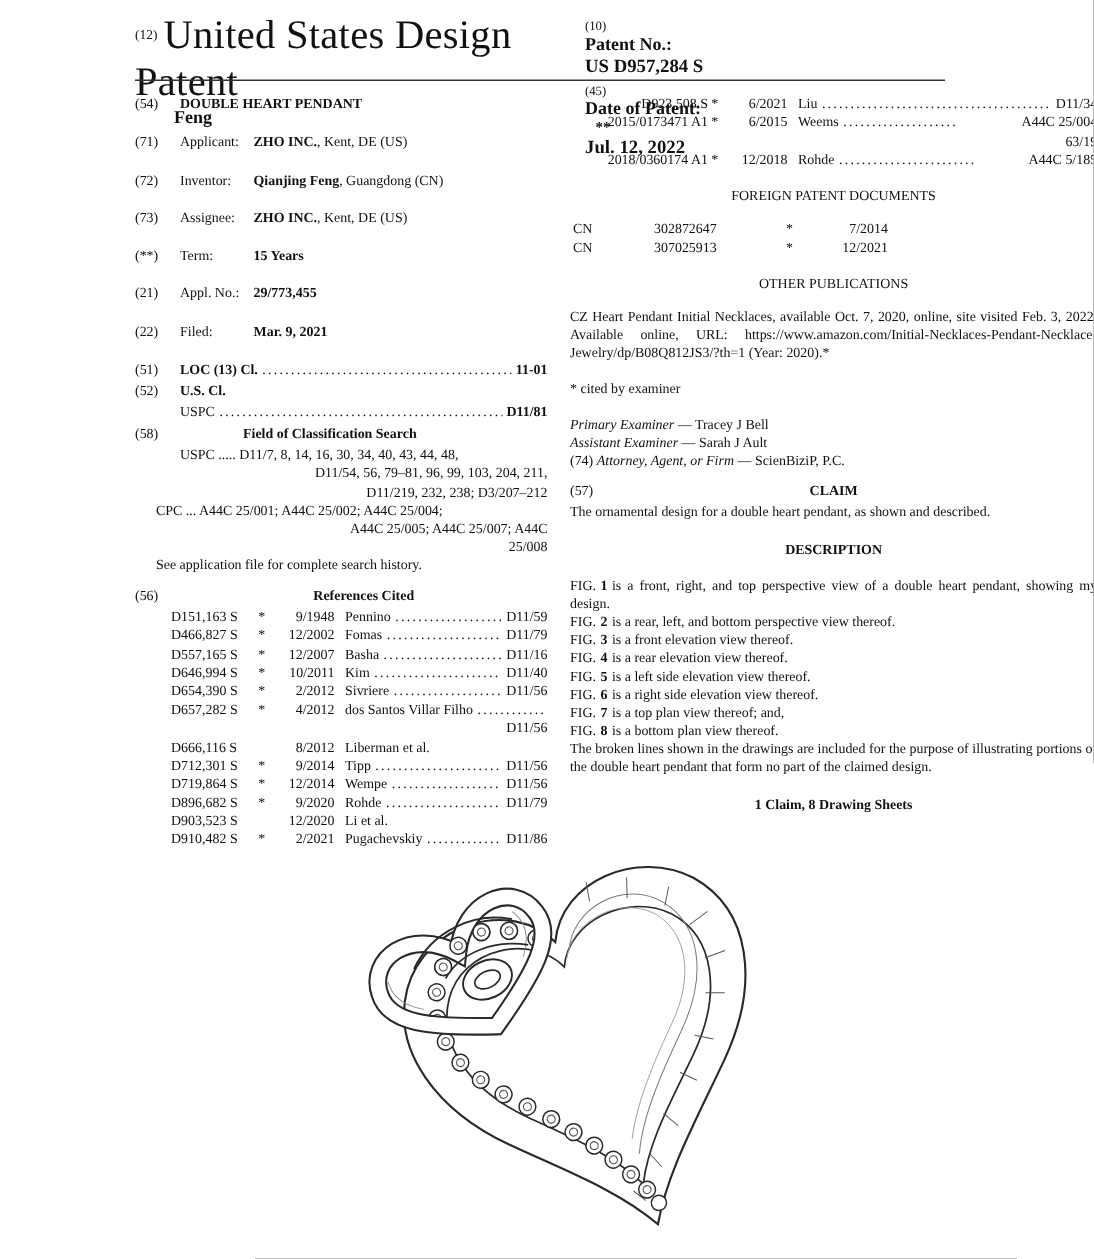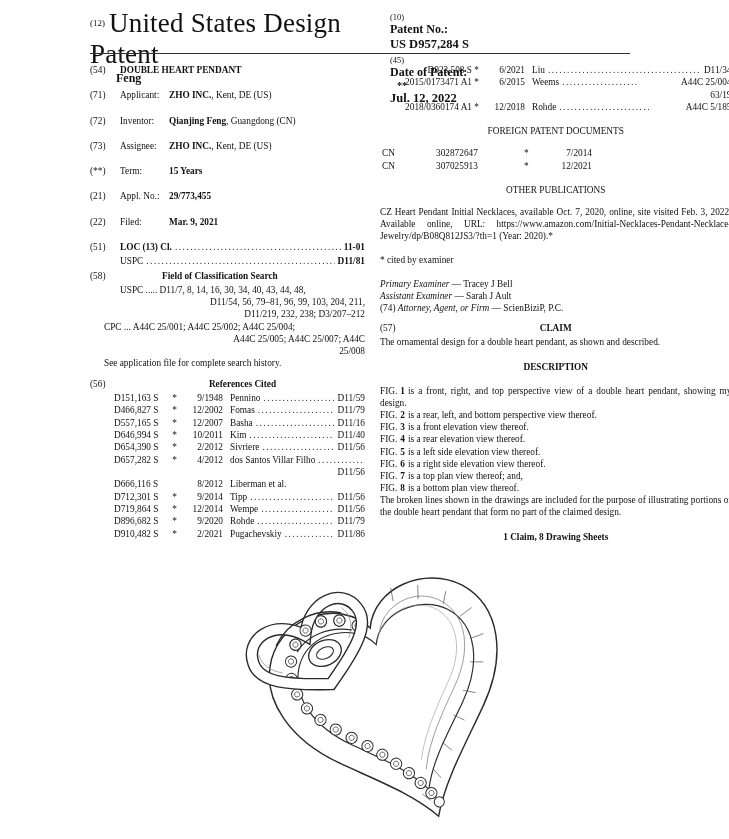--- a/index.html
+++ b/index.html
@@ -142,20 +142,24 @@
           </div>
         </div>
 
       <div class="kv">
         <span class="btag">(51)</span>
         <span class="bold">LOC (13) Cl.</span>
         <span class="dots">................................................................</span>
         <span class="bold">11-01</span>
       </div>
 
+      <div class="kv">
+        <span class="btag">(52)</span>
+        <span class="bold">U.S. Cl.</span>
+      </div>
       <div class="kv ind1">
         <span>USPC</span>
         <span class="dots">................................................................</span>
         <span class="bold">D11/81</span>
       </div>
 
       <div class="kv" style="margin-top:3px;gap:42px;">
         <span class="btag">(58)</span>
         <span class="bold">Field of Classification Search</span>
       </div>
@@ -266,20 +270,28 @@
 
           <div class="prow">
             <span class="pnum">D896,682 S</span>
             <span class="pstar">*</span>
             <span class="pdate">9/2020</span>
             <span class="pname">Rohde</span>
             <span class="dots">........................................</span>
             <span class="pcls">D11/79</span>
           </div>
 
+          <div class="prow">
+            <span class="pnum">D903,523 S</span>
+            <span class="pstar"></span>
+            <span class="pdate">12/2020</span>
+            <span class="pname">Li et al.</span>
+            <span class="dots"></span>
+            <span class="pcls"></span>
+          </div>
 
           <div class="prow">
             <span class="pnum">D910,482 S</span>
             <span class="pstar">*</span>
             <span class="pdate">2/2021</span>
             <span class="pname">Pugachevskiy</span>
             <span class="dots">............................</span>
             <span class="pcls">D11/86</span>
           </div>
         </div>

